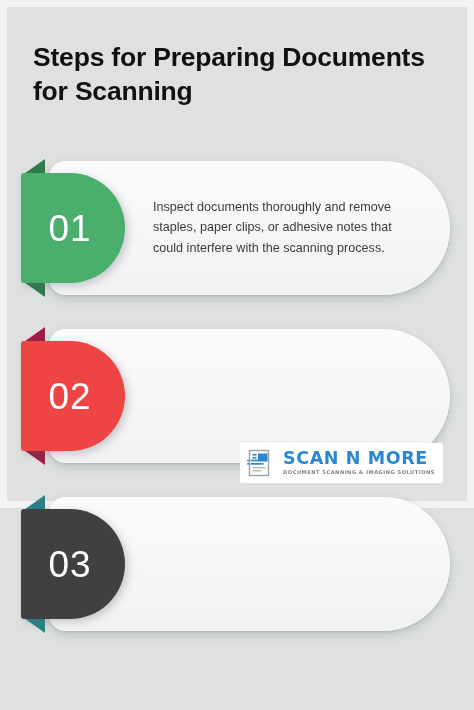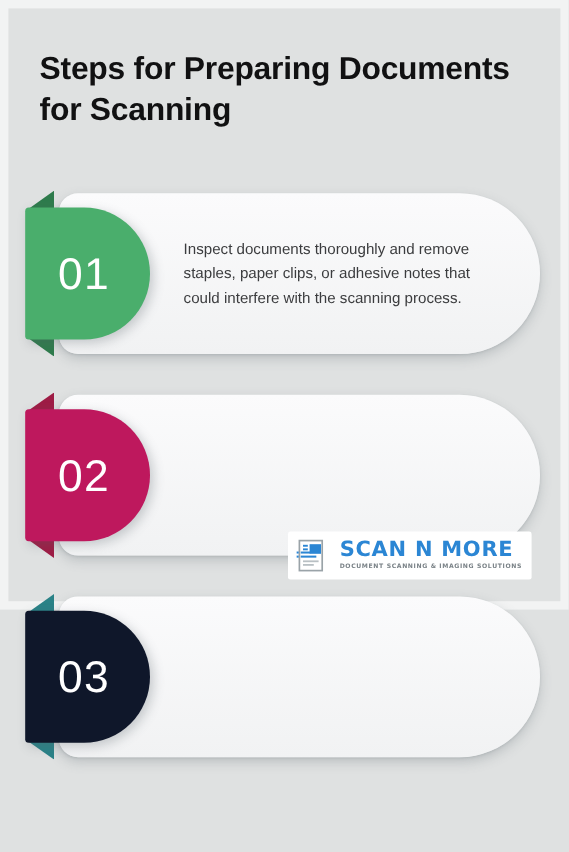--- a/index.html
+++ b/index.html
@@ -106,23 +106,23 @@
     top:50%;
     transform:translateY(-50%);
     font-size:12.6px;
     line-height:1.62;
     color:#3b3c3e;
   }
 
   
   .c-green  .badge { background:#4aae6c; }
   .c-green  .fold  { background:#2e7b4c; }
-  .c-pink   .badge { background:#be185d;justify-content:center; }
+  .c-pink   .badge { background:#ef4444;justify-content:center; }
   .c-pink   .fold  { background:#9e1c45; }
-  .c-teal   .badge { background:#0f172a; }
+  .c-teal   .badge { background:#404040; }
   .c-teal   .fold  { background:#2a8287; }
 
   
   .logo {
     position:absolute;
     right:24px;
     bottom:18px;
     display:flex;
     align-items:center;
     gap:7px;

